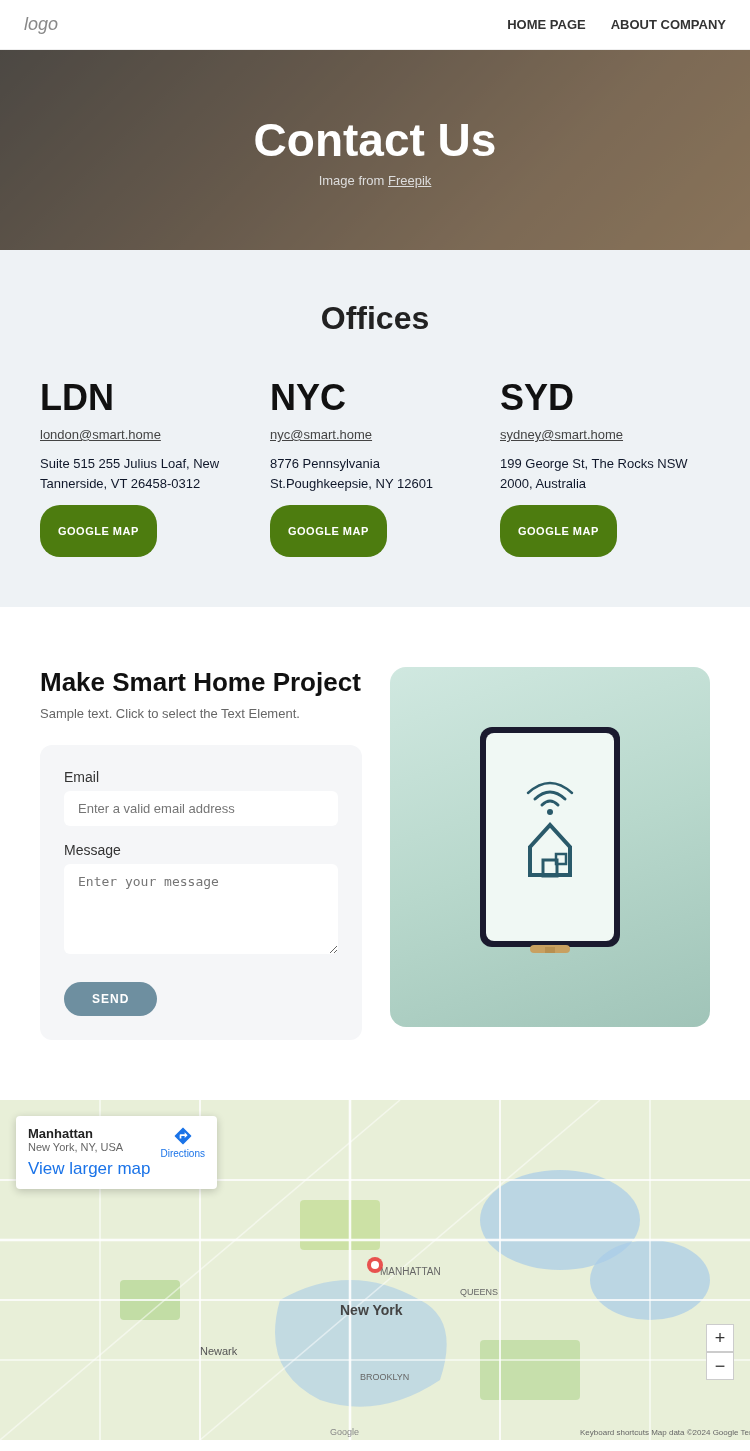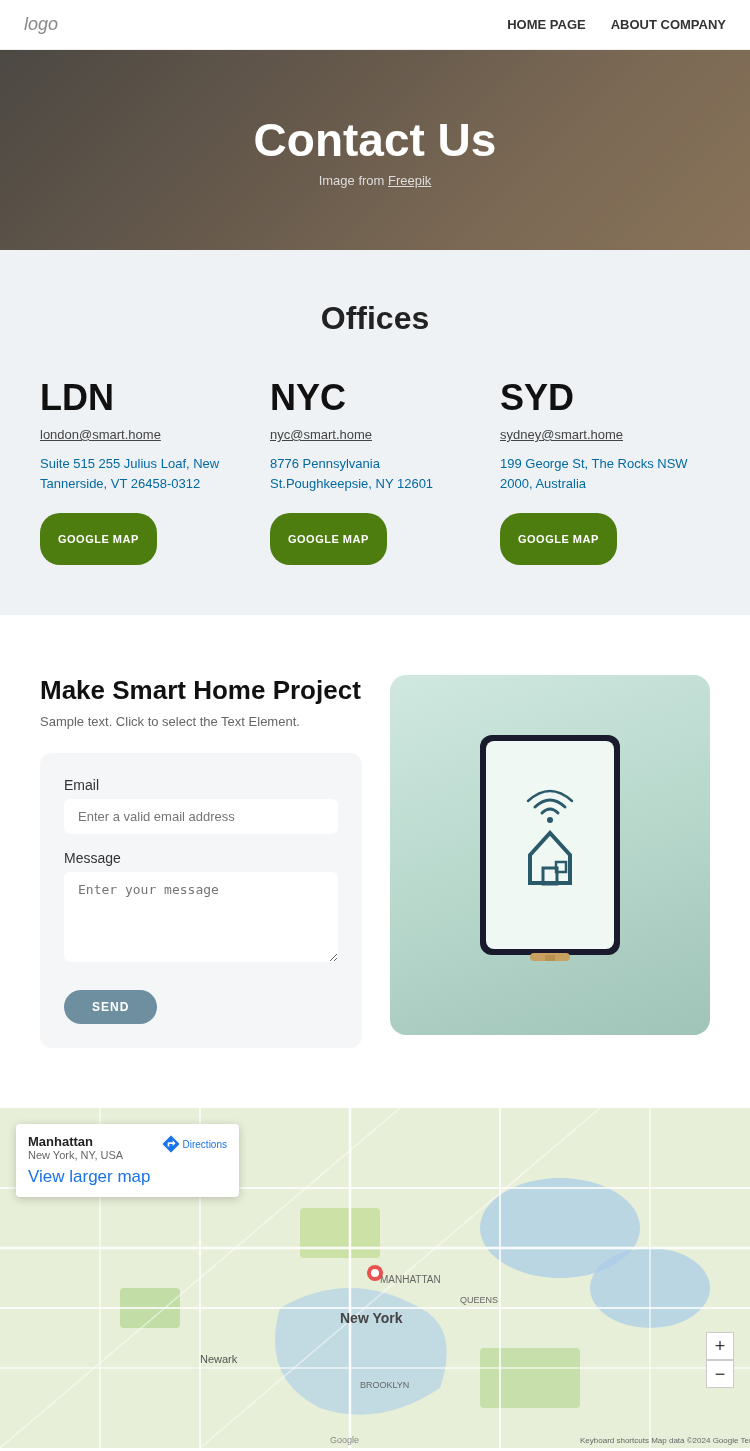--- a/index.html
+++ b/index.html
@@ -64,23 +64,23 @@
     }
     .office-email {
       font-size: 13px;
       color: #444;
       text-decoration: underline;
       margin-bottom: 12px;
       display: block;
     }
     .office-address {
       font-size: 13px;
-      color: #0369a1;
+      color: #0f172a;
       line-height: 1.5;
-      margin-bottom: 20px;
+      margin-bottom: 12px;
     }
     .btn-map {
       display: inline-block;
       padding: 20px 18px;
       background: #4d7c0f;
       color: #fff;
       font-size: 11px;
       font-weight: bold;
       text-transform: uppercase;
       letter-spacing: 0.5px;
@@ -331,21 +331,21 @@
     <text x="580" y="335" font-size="8" fill="#666" font-family="Arial">Keyboard shortcuts   Map data ©2024 Google   Terms   Report a map error</text>
   </svg>
 
   <div class="map-info-box" style="position:absolute;top:16px;left:16px;z-index:10;">
     <div style="display:flex;align-items:flex-start;justify-content:space-between;gap:10px;">
       <div>
         <div class="map-info-title">Manhattan</div>
         <div class="map-info-sub">New York, NY, USA</div>
         <a class="map-info-link" href="#">View larger map</a>
       </div>
-      <button style="background:none;border:none;cursor:pointer;display:flex;flex-direction:row;align-items:center;font-size:10px;color:#1a73e8;gap:2px;">
+      <button style="background:none;border:none;cursor:pointer;display:flex;flex-direction:column;align-items:center;font-size:10px;color:#1a73e8;gap:2px;">
         <svg width="20" height="20" viewBox="0 0 24 24" fill="#1a73e8">
             <path d="M21.71 11.29l-9-9a1 1 0 0 0-1.42 0l-9 9a1 1 0 0 0 0 1.42l9 9a1 1 0 0 0 1.42 0l9-9a1 1 0 0 0 0-1.42zM14 14.5V12h-4v3H8v-4a1 1 0 0 1 1-1h5V7.5l3.5 3.5-3.5 3.5z"></path>
           </svg>
         <span>Directions</span>
       </button>
     </div>
   </div>
 
   <div class="map-zoom" style="position:absolute;right:16px;bottom:60px;z-index:10;">
     <button class="map-zoom-btn">+</button>

